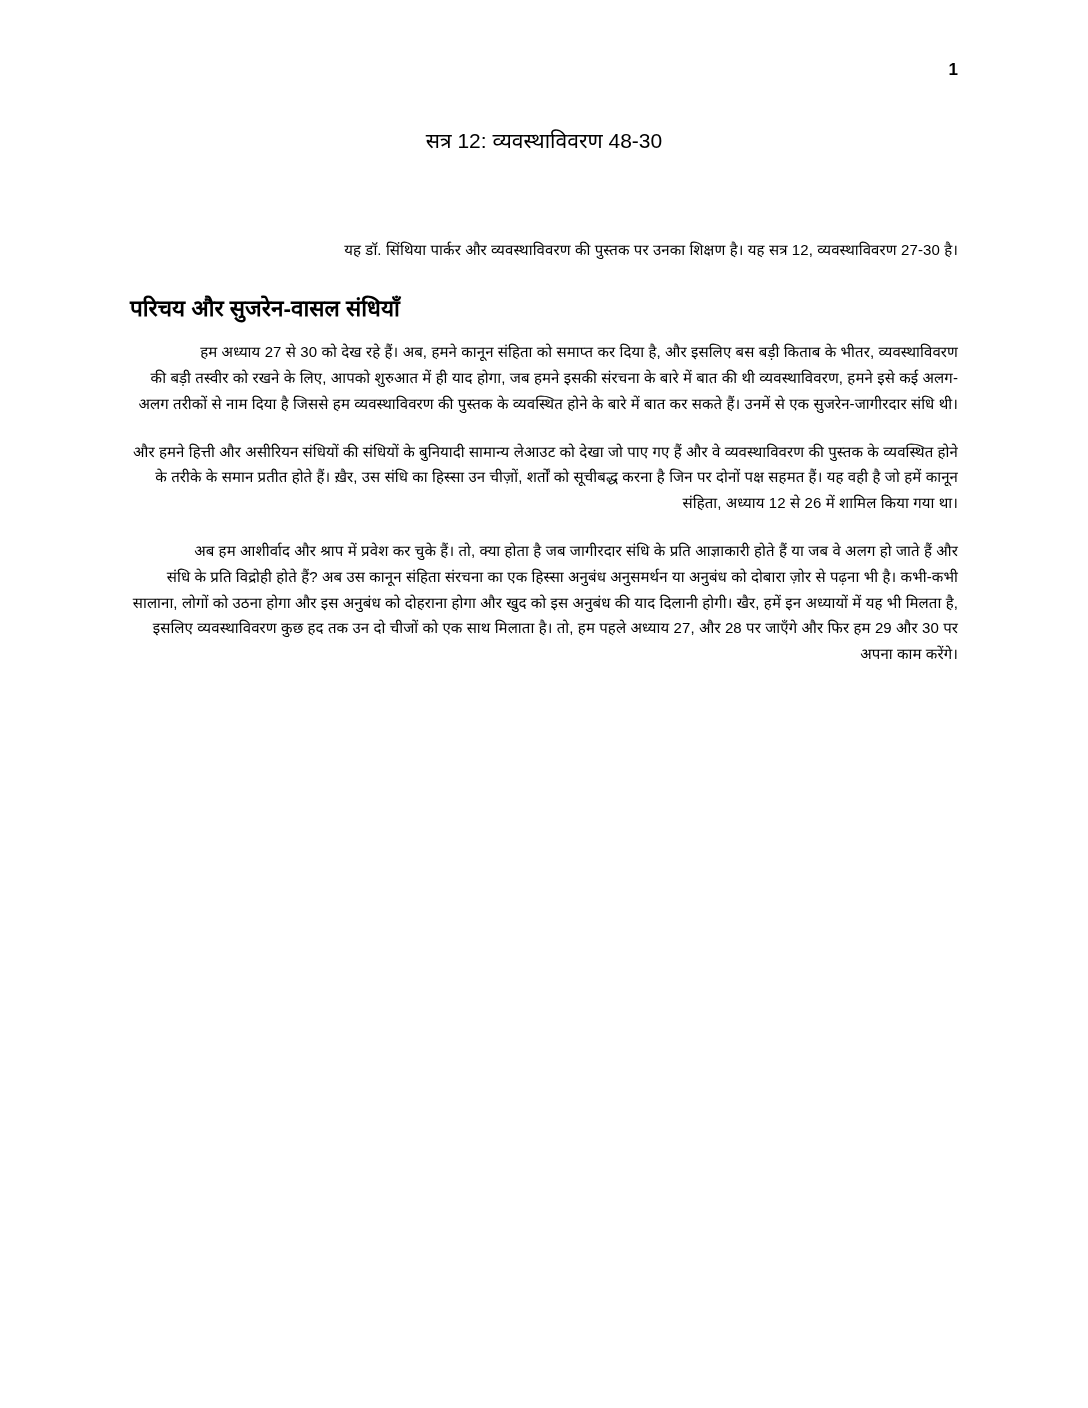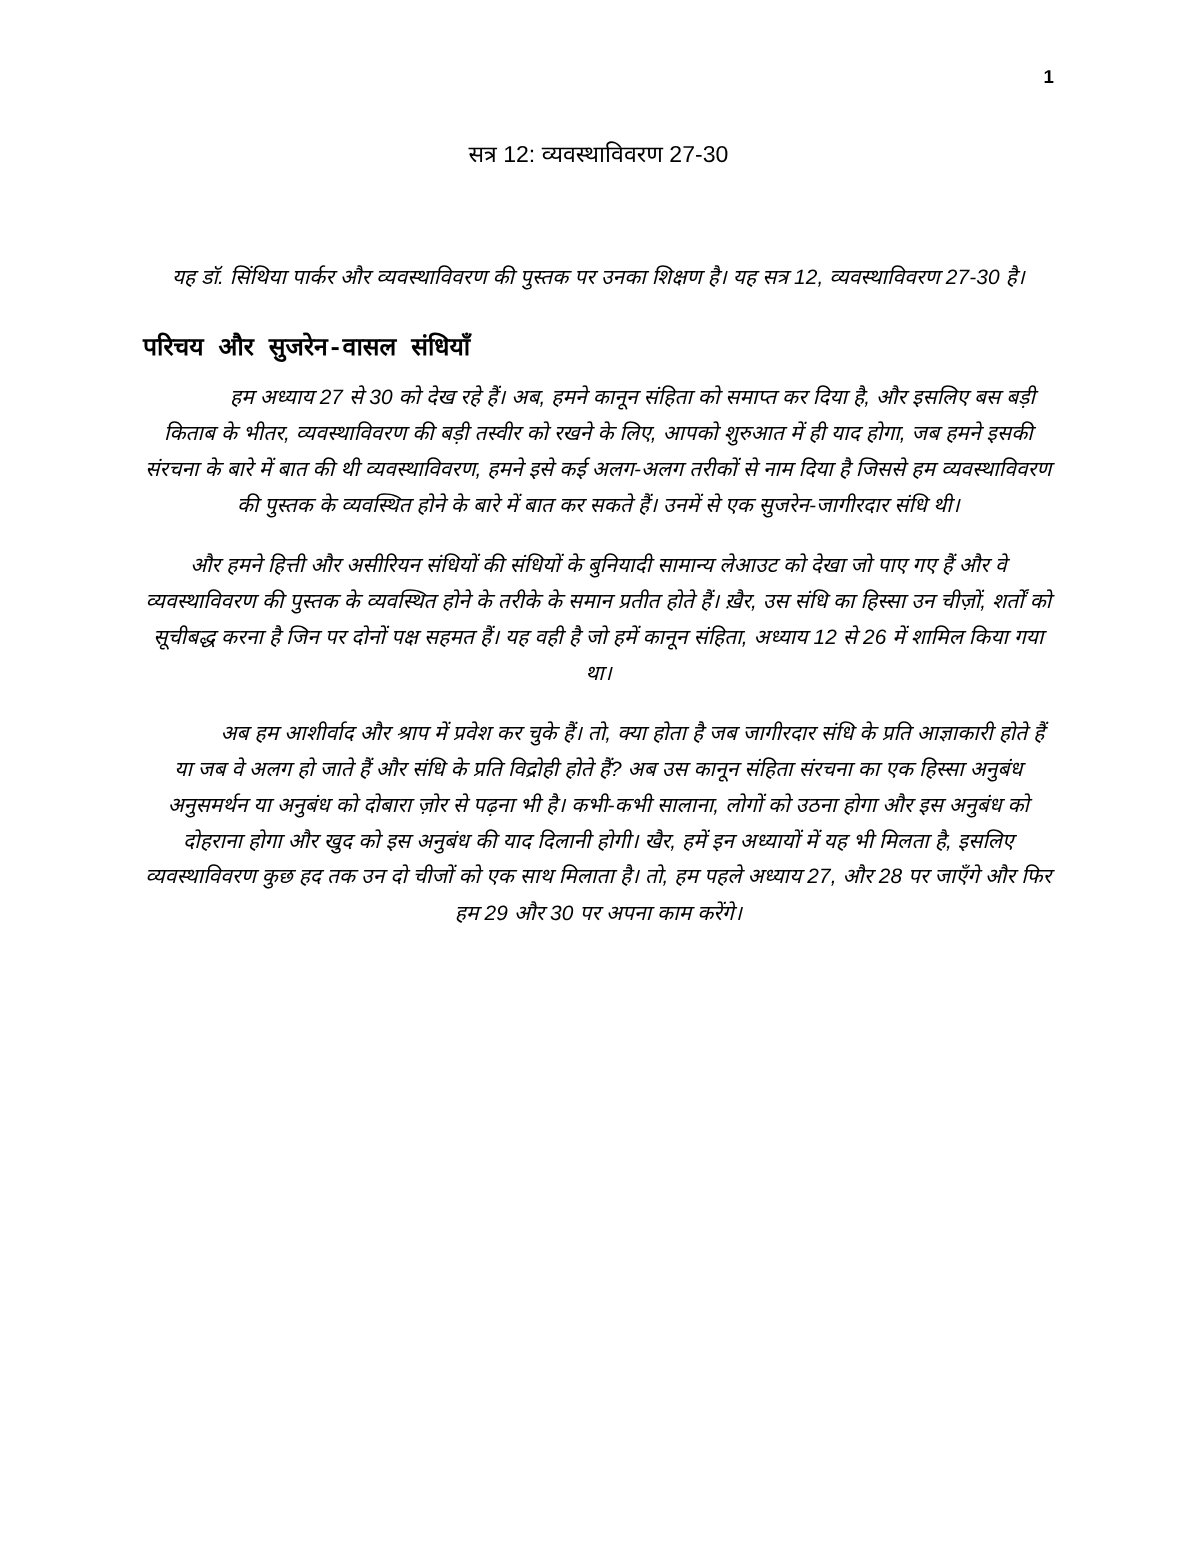--- a/index.html
+++ b/index.html
@@ -44,47 +44,46 @@
   .doc-author {
     font-size: 21px;
     line-height: 1.5;
     font-family: "Liberation Sans", sans-serif;
     margin: 8px 0 0 0;
   }
   .body-block {
     margin-top: 80px;
   }
   p.para {
-    font-size: 19px;
+    font-size: 15px;
     line-height: 1.72;
     margin: 0 0 22px 0;
-    text-align: center;
+    text-align: right;
     font-family: "Liberation Sans", sans-serif;
     letter-spacing: 0.1px;
-    font-style: italic;
   }
   p.para.indent {
     text-indent: 62px;
   }
   h2.section-heading {
     font-size: 22.5px;
     font-weight: bold;
     margin: 30px 0 16px 0;
-    font-family: Liberation Mono, monospace;
+    font-family: Liberation Sans, sans-serif;
   }
 </style>
 </head>
 <body>
 
 <div class="page">
 
   <div class="page-number">1</div>
 
   <div class="doc-title-block">
-    <h1 class="doc-title">सत्र 12: व्यवस्थाविवरण 27-30</h1>
+    <h1 class="doc-title">सत्र 12: व्यवस्थाविवरण 48-30</h1>
   </div>
 
   <div class="body-block">
 
     <p class="para">यह डॉ. सिंथिया पार्कर और व्यवस्थाविवरण की पुस्तक पर उनका शिक्षण है। यह सत्र 12, व्यवस्थाविवरण 27-30 है।</p>
 
     <h2 class="section-heading">परिचय और सुजरेन-वासल संधियाँ</h2>
 
     <p class="para indent">हम अध्याय 27 से 30 को देख रहे हैं। अब, हमने कानून संहिता को समाप्त कर दिया है, और इसलिए बस बड़ी किताब के भीतर, व्यवस्थाविवरण की बड़ी तस्वीर को रखने के लिए, आपको शुरुआत में ही याद होगा, जब हमने इसकी संरचना के बारे में बात की थी व्यवस्थाविवरण, हमने इसे कई अलग-अलग तरीकों से नाम दिया है जिससे हम व्यवस्थाविवरण की पुस्तक के व्यवस्थित होने के बारे में बात कर सकते हैं। उनमें से एक सुजरेन-जागीरदार संधि थी।</p>
 

